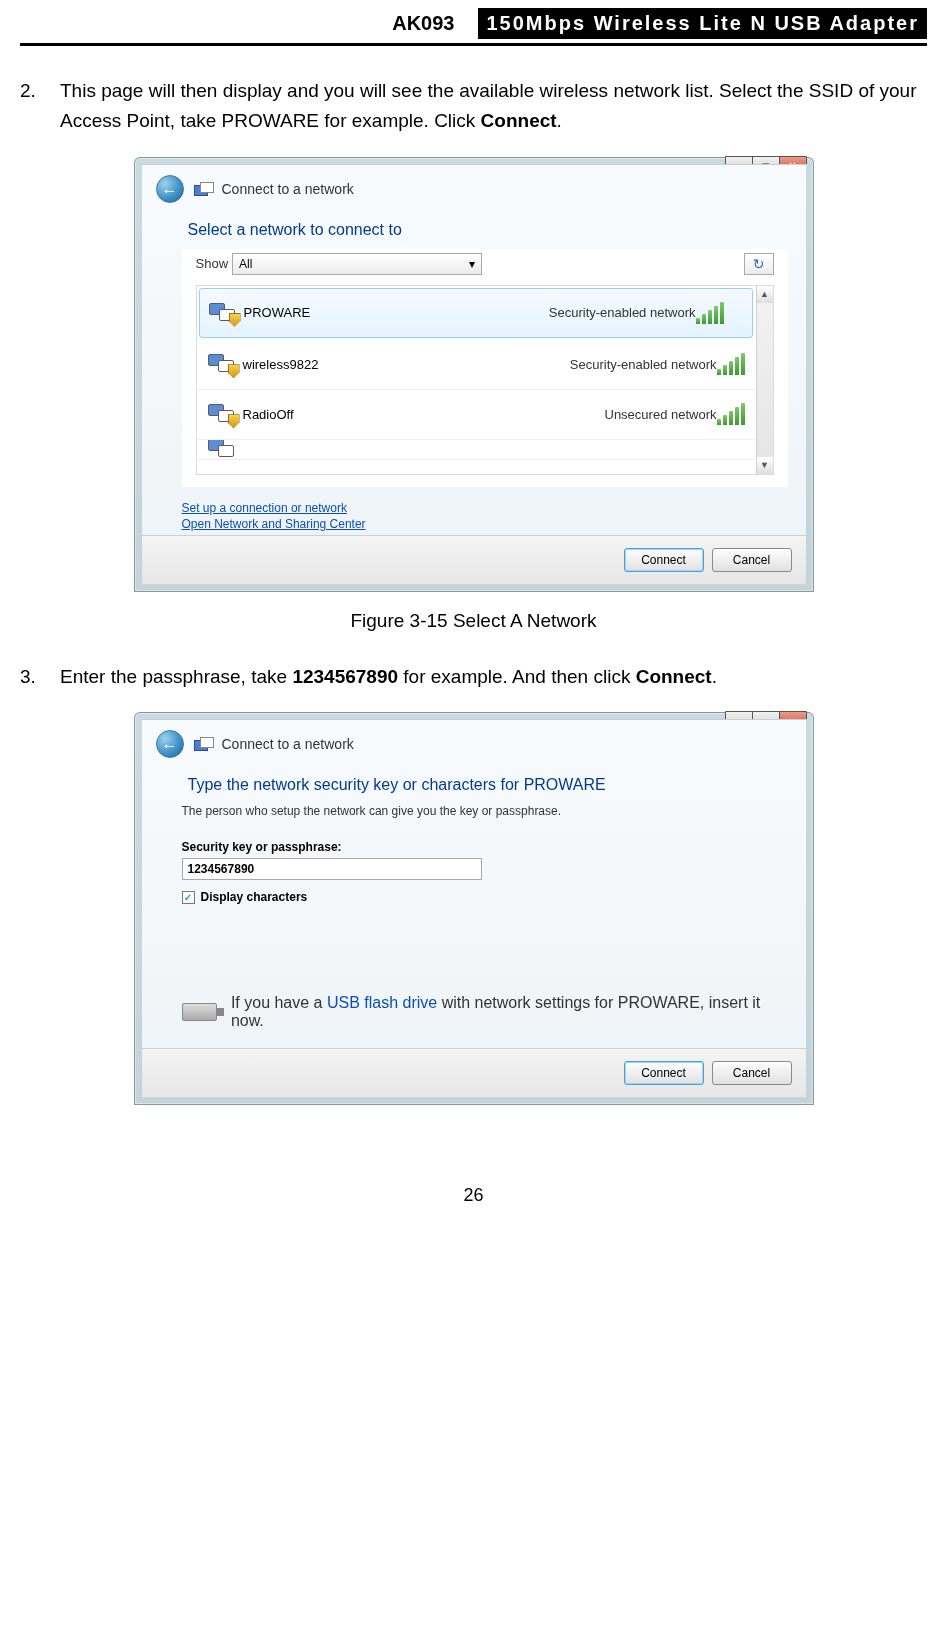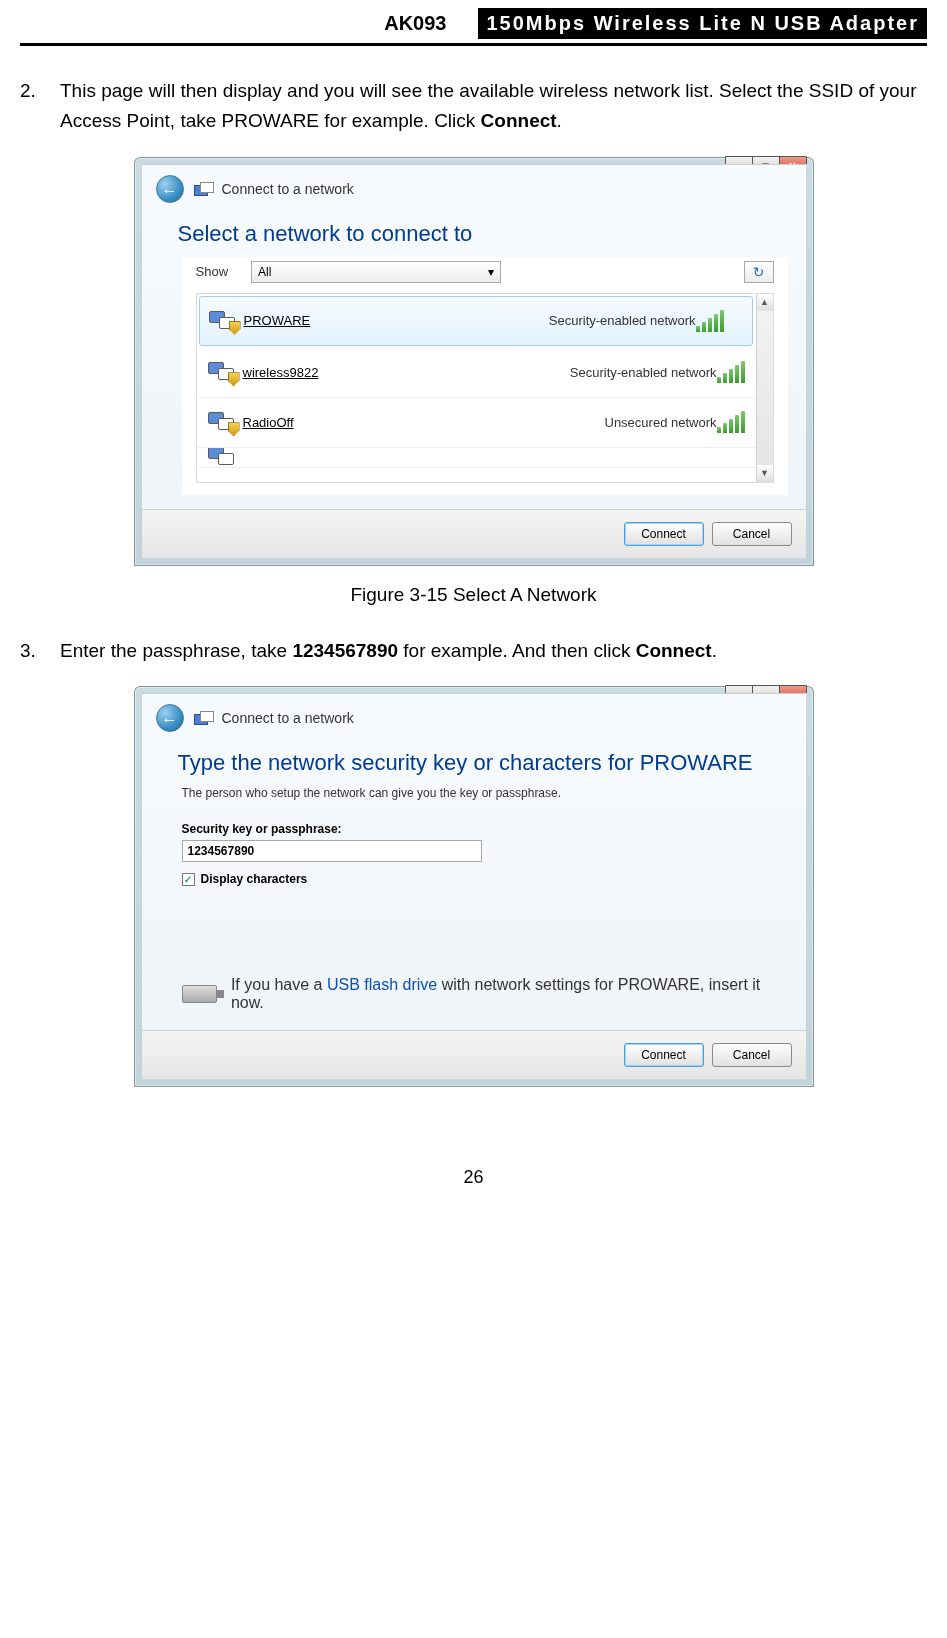--- a/index.html
+++ b/index.html
@@ -18,21 +18,21 @@
     display: flex;
     justify-content: flex-end;
     align-items: center;
     border-bottom: 3px solid #000;
     padding: 8px 0 4px 0;
     margin-bottom: 30px;
     font-weight: bold;
     font-size: 20px;
   }
   .header-model {
-    margin-right: 32px;
+    margin-right: 24px;
   }
   .header-product {
     background: #000;
     color: #fff;
     padding: 4px 8px;
     letter-spacing: 2px;
   }
   .step {
     display: flex;
     margin: 0 0 20px 0;
@@ -137,30 +137,30 @@
     background:#fff;border:1px solid #888;
   }
   .pane {
     background: #fff;
     margin: 4px 18px 14px 40px;
     border: 0;
     padding: 0 0 12px 0;
   }
   .heading-instr {
     color: #003b8f;
-    font-size: 22px;
-    margin: 8px 18px 10px 36px;
+    font-size: 16px;
+    margin: 8px 18px 10px 46px;
   }
   .show-row {
     display: flex;
     align-items: center;
     padding: 4px 14px 10px 14px;
     font-size: 13px;
   }
-  .show-label { margin-right: 23px; color:#333; }
+  .show-label { margin-right: 4px; color:#333; }
   .show-select {
     flex: 0 0 250px;
     height: 22px;
     border: 1px solid #a9a9a9;
     background: linear-gradient(#fff,#ececec);
     padding: 0 6px;
     font-size: 12px;
     display: flex;
     align-items: center;
     justify-content: space-between;
@@ -226,21 +226,21 @@
   .pcshield .m1, .pcshield .m2 {
     position:absolute;width:16px;height:12px;border:1px solid #5a5a5a;border-radius:2px;
   }
   .pcshield .m1 { left:0;top:4px;background:#5b8cd8; }
   .pcshield .m2 { left:10px;top:10px;background:#fff; }
   .pcshield .sh {
     position:absolute;left:20px;top:14px;width:12px;height:14px;
     background:linear-gradient(#f7d24c,#d39a1e);border:1px solid #9a7014;
     clip-path: polygon(0 0,100% 0,100% 60%,50% 100%,0 60%);
   }
-  .net-name { width: 158px; text-decoration: underline; }
+  .net-name { width: 158px; }
   .net-desc { flex: 1; color: #333; text-align: right; }
   .sigbars {
     display:flex;align-items:flex-end;gap:2px;height:22px;margin-right:6px;
   }
   .sigbars span {
     width:4px;background:linear-gradient(#7ec96f,#3d9a2e);border-radius:1px 1px 0 0;
   }
   .sigbars span:nth-child(1){height:6px}
   .sigbars span:nth-child(2){height:10px}
   .sigbars span:nth-child(3){height:14px}
@@ -435,20 +435,24 @@
               <div class="pcshield">
                   <div class="m1"></div>
                   <div class="m2"></div>
                 </div>
             </div>
           </div>
 
         </div>
       </div>
 
+      <div class="below-links">
+        <a>Set up a connection or network</a>
+        <a>Open Network and Sharing Center</a>
+      </div>
 
       <div class="btn-row">
         <div class="vbtn primary">Connect</div>
         <div class="vbtn">Cancel</div>
       </div>
     </div>
   </div>
 
   <div class="figure-caption">Figure 3-15 Select A Network</div>
 

